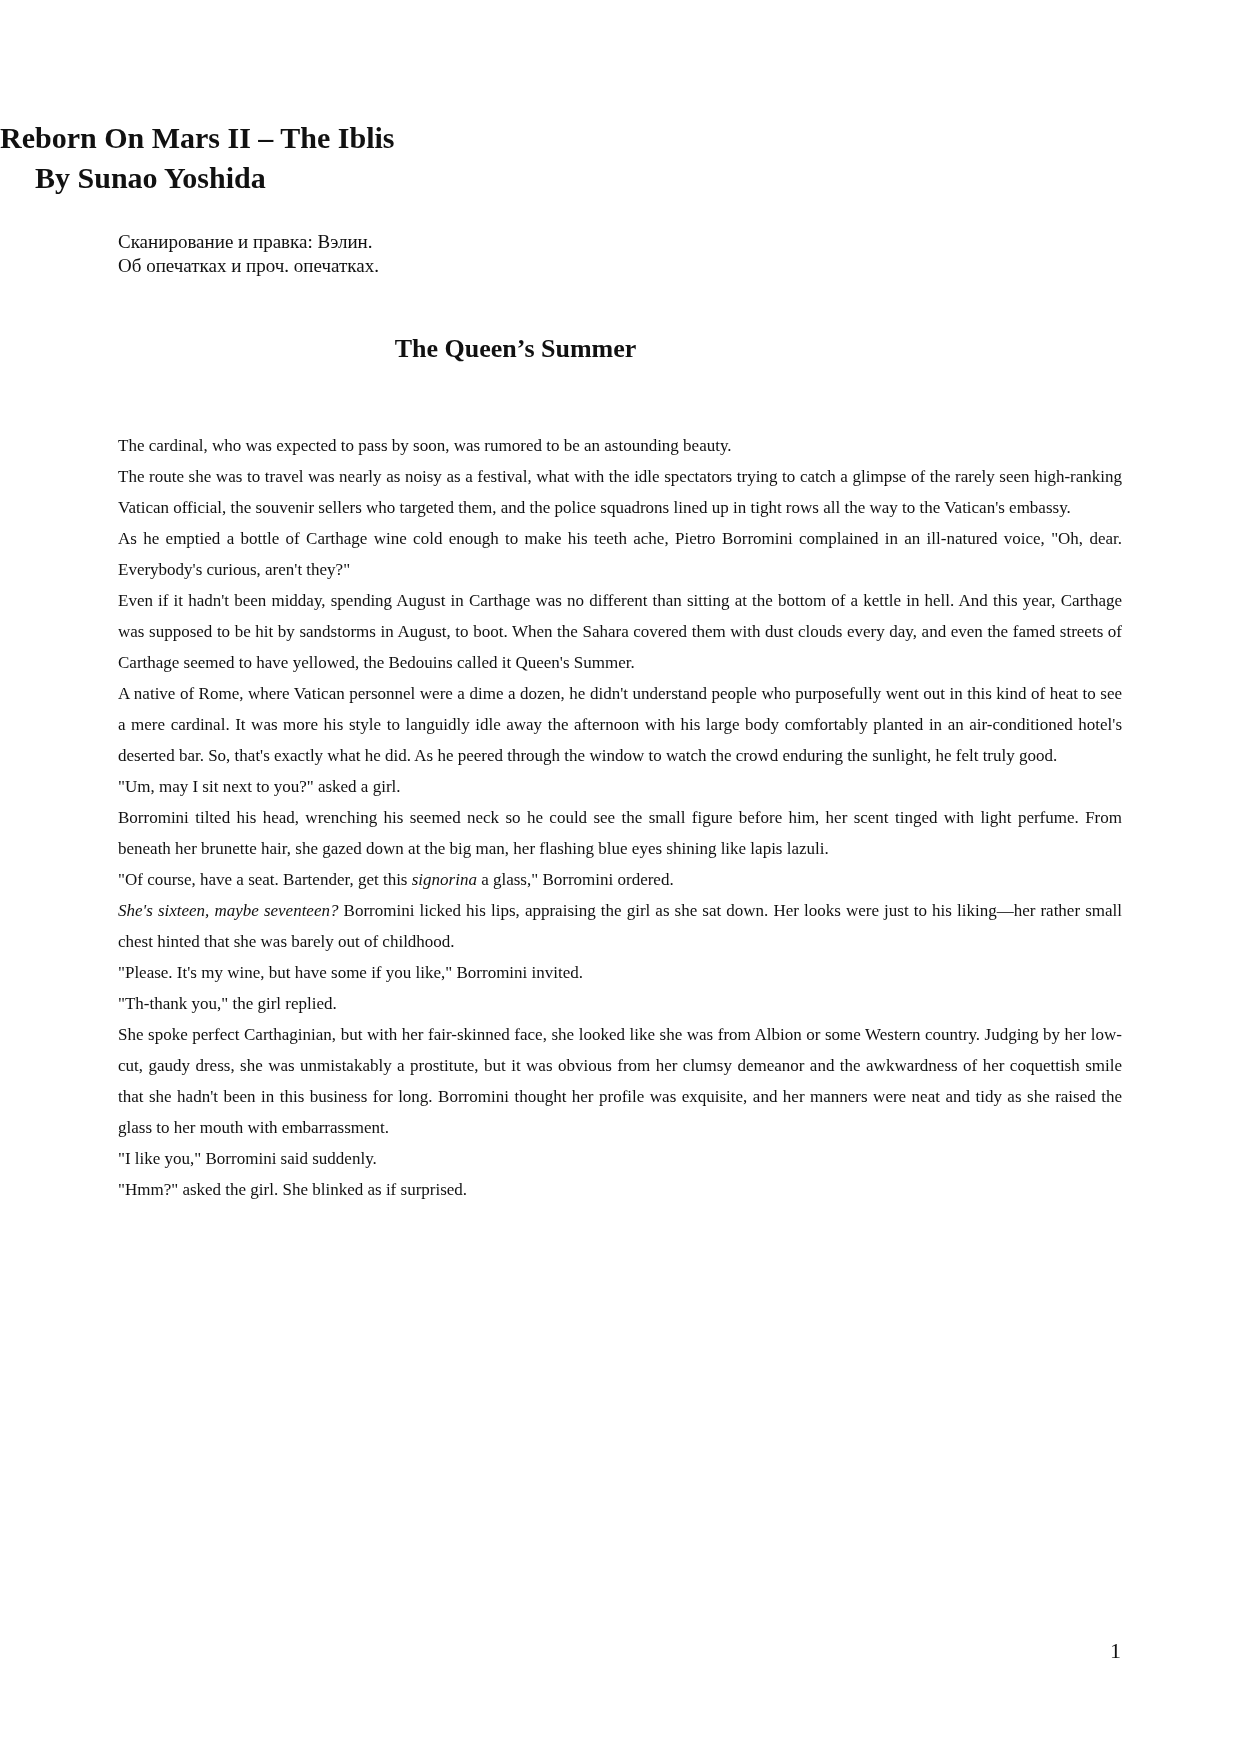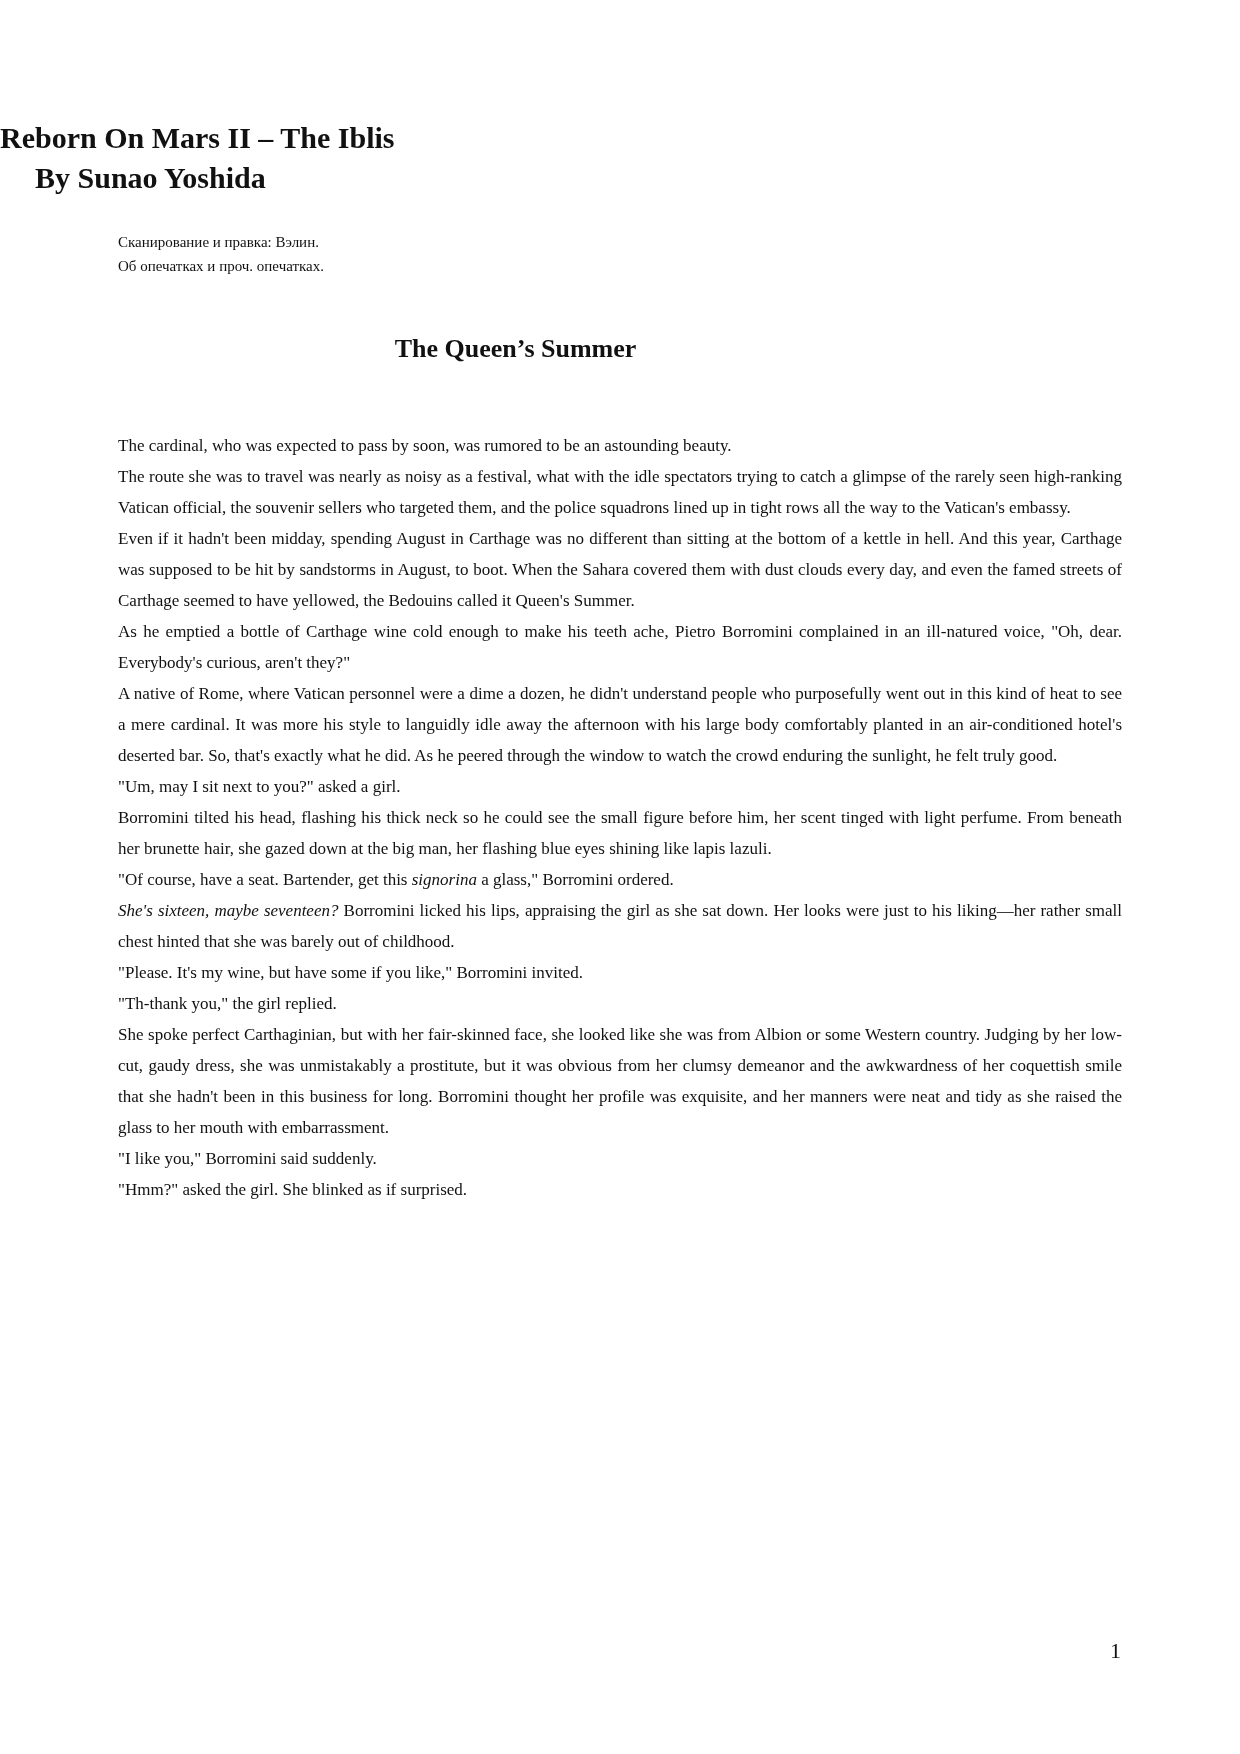--- a/index.html
+++ b/index.html
@@ -1,18 +1,18 @@
 <!DOCTYPE html>
 <html><head>
 <meta charset="utf-8">
 <style>
   html, body { margin:0; padding:0; background:#ffffff; }
   body { width:1240px; height:1754px; position:relative; overflow:hidden; color:#111; font-family:"Liberation Serif", "DejaVu Serif", serif; }
   .title { position:absolute; left:0; width:1240px; text-align:left; font-weight:bold; font-size:30px; line-height:36px; }
-  .credits { position:absolute; left:118px; top:230px; font-size:15px; line-height:24px; }
+  .credits { position:absolute; left:118px; top:230px; font-size:19px; line-height:24px; }
   .section { position:absolute; left:12px; width:1007px; top:334px; text-align:center; font-weight:bold; font-size:26px; }
   .body { position:absolute; left:118px; top:430px; width:1004px; font-size:17px; line-height:31px; text-align:justify; }
   .body p { margin:0; }
   .body em { font-style:italic; }
   .page-num { position:absolute; left:1110px; top:1638px; font-size:22px; }
 </style>
 </head>
 <body>
 
 <div class="title" style="top:120px;">Reborn On Mars II – The Iblis</div>
@@ -21,25 +21,25 @@
 <div class="credits">
   <div>Сканирование и правка: Вэлин.</div>
   <div>Об опечатках и проч. опечатках.</div>
 </div>
 
 <div class="section">The Queen’s Summer</div>
 
 <div class="body">
   <p>The cardinal, who was expected to pass by soon, was rumored to be an astounding beauty.</p>
   <p>The route she was to travel was nearly as noisy as a festival, what with the idle spectators trying to catch a glimpse of the rarely seen high-ranking Vatican official, the souvenir sellers who targeted them, and the police squadrons lined up in tight rows all the way to the Vatican's embassy.</p>
+  <p>As he emptied a bottle of Carthage wine cold enough to make his teeth ache, Pietro Borromini complained in an ill-natured voice, "Oh, dear. Everybody's curious, aren't they?"</p>
   <p>Even if it hadn't been midday, spending August in Carthage was no different than sitting at the bottom of a kettle in hell. And this year, Carthage was supposed to be hit by sandstorms in August, to boot. When the Sahara covered them with dust clouds every day, and even the famed streets of Carthage seemed to have yellowed, the Bedouins called it Queen's Summer.</p>
-  <p>As he emptied a bottle of Carthage wine cold enough to make his teeth ache, Pietro Borromini complained in an ill-natured voice, "Oh, dear. Everybody's curious, aren't they?"</p>
   <p>A native of Rome, where Vatican personnel were a dime a dozen, he didn't understand people who purposefully went out in this kind of heat to see a mere cardinal. It was more his style to languidly idle away the afternoon with his large body comfortably planted in an air-conditioned hotel's deserted bar. So, that's exactly what he did. As he peered through the window to watch the crowd enduring the sunlight, he felt truly good.</p>
   <p>"Um, may I sit next to you?" asked a girl.</p>
-  <p>Borromini tilted his head, flashing his thick neck so he could see the small figure before him, her scent tinged with light perfume. From beneath her brunette hair, she gazed down at the big man, her flashing blue eyes shining like lapis lazuli.</p>
+  <p>Borromini tilted his head, wrenching his seemed neck so he could see the small figure before him, her scent tinged with light perfume. From beneath her brunette hair, she gazed down at the big man, her flashing blue eyes shining like lapis lazuli.</p>
   <p><span>"Of course, have a seat. Bartender, get this </span><em>signorina</em><span> a glass," Borromini ordered.</span></p>
   <p><span></span><em>She's sixteen, maybe seventeen?</em><span> Borromini licked his lips, appraising the girl as she sat down. Her looks were just to his liking—her rather small chest hinted that she was barely out of childhood.</span></p>
   <p>"Please. It's my wine, but have some if you like," Borromini invited.</p>
   <p>"Th-thank you," the girl replied.</p>
   <p>She spoke perfect Carthaginian, but with her fair-skinned face, she looked like she was from Albion or some Western country. Judging by her low-cut, gaudy dress, she was unmistakably a prostitute, but it was obvious from her clumsy demeanor and the awkwardness of her coquettish smile that she hadn't been in this business for long. Borromini thought her profile was exquisite, and her manners were neat and tidy as she raised the glass to her mouth with embarrassment.</p>
   <p>"I like you," Borromini said suddenly.</p>
   <p>"Hmm?" asked the girl. She blinked as if surprised.</p>
 </div>
 
 <div class="page-num">1</div>

